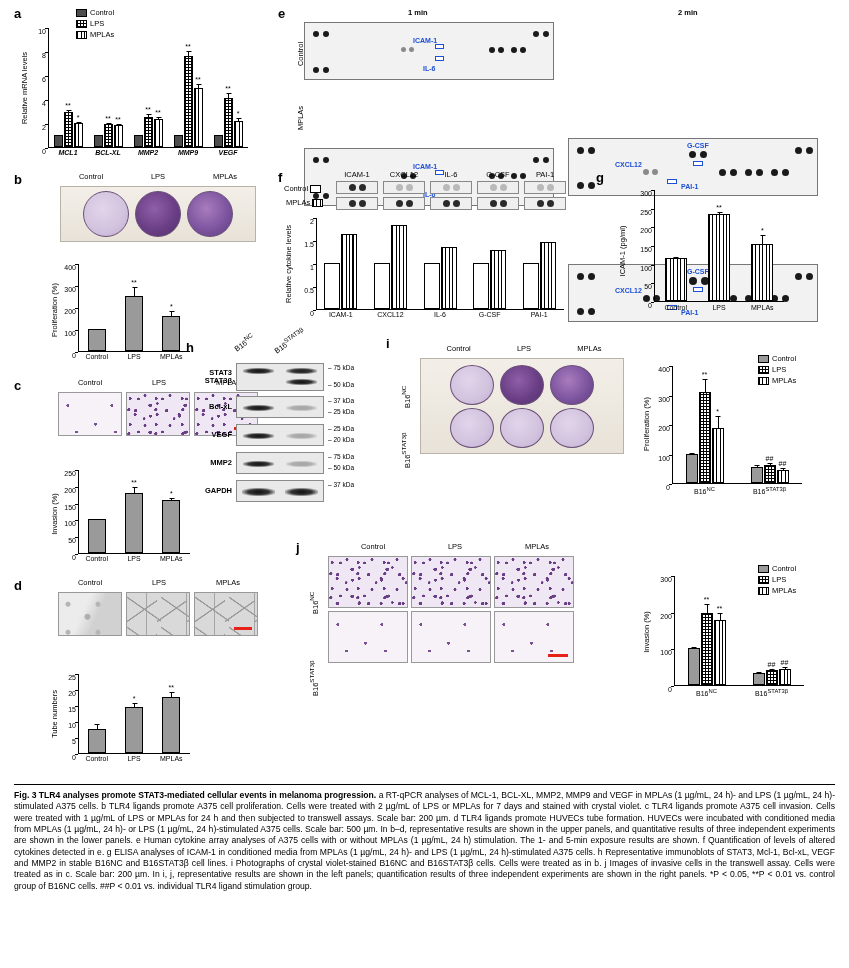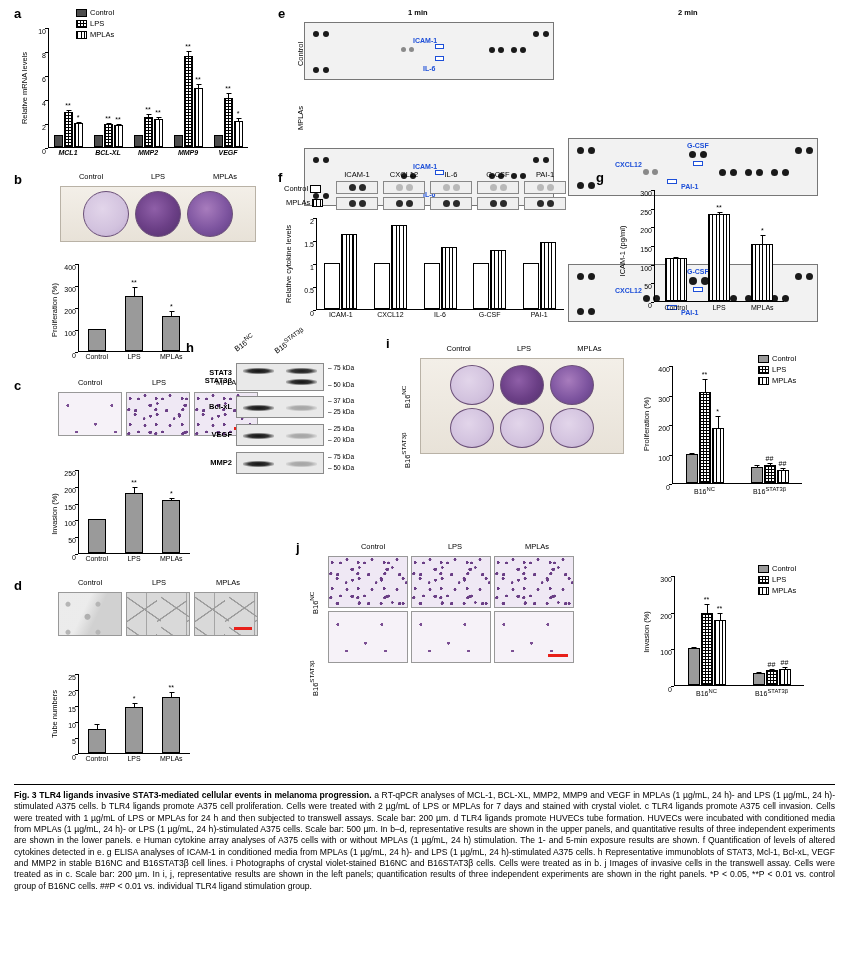--- a/index.html
+++ b/index.html
@@ -763,20 +763,34 @@
             </div>
             <div class="blot-lane" style="flex: 1 1 0%; position: relative;">
               <div class="blot-band" style="position: absolute; left: 14%; width: 72%; height: 6px; top: 8px; opacity: 0.32;"></div>
             </div>
           </div>
           <div style="margin-left: 4px; font-size: 6.5px; line-height: 1.35; display: flex; flex-direction: column; justify-content: space-between; height: 20px;">
             <div>– 75 kDa</div>
             <div>– 50 kDa</div>
           </div>
         </div>
+        <div style="position: relative; height: 26px; margin-bottom: 2px; display: flex; align-items: center;">
+          <div style="width: 48px; font-size: 7.5px; font-weight: bold; text-align: right; padding-right: 4px; line-height: 1.1;">GAPDH</div>
+          <div style="position: relative; width: 88px; height: 22px; background: rgb(233, 233, 233); border: 1px solid rgb(138, 138, 138); display: flex;">
+            <div class="blot-lane" style="flex: 1 1 0%; position: relative;">
+              <div class="blot-band" style="position: absolute; left: 12%; width: 76%; height: 8px; top: 7px;"></div>
+            </div>
+            <div class="blot-lane" style="flex: 1 1 0%; position: relative;">
+              <div class="blot-band" style="position: absolute; left: 12%; width: 76%; height: 8px; top: 7px;"></div>
+            </div>
+          </div>
+          <div style="margin-left: 4px; font-size: 6.5px; line-height: 1.35; display: flex; flex-direction: column; justify-content: space-between; height: 20px;">
+            <div>– 37 kDa</div>
+          </div>
+        </div>
       </div>
   </div>
 
   <div class="abs" style="left:386px; top:336px; width:452px; height:200px;">
     <div class="panel-letter abs" style="left:0; top:0;">i</div>
 
     <div class="abs" style="left:40px; top:8px; width:196px; display:flex;">
       <div class="lbl" style="flex:1;text-align:center;">Control</div>
       <div class="lbl" style="flex:1;text-align:center;">LPS</div>
       <div class="lbl" style="flex:1;text-align:center;">MPLAs</div>
@@ -969,15 +983,15 @@
         <div class="xcat" style="flex: 1 1 0%;">B16<sup>NC</sup></div>
         <div class="xcat" style="flex: 1 1 0%;">B16<sup>STAT3β</sup></div>
       </div>
   </div>
 
 </div>
 
 <div class="sep-line"></div>
 <div class="caption">
   <b><span>Fig. 3</span>
-  <span>TLR4 ligands invasive STAT3-mediated cellular events in melanoma progression.</span></b>
+  <span>TLR4 analyses promote STAT3-mediated cellular events in melanoma progression.</span></b>
   <span>a RT-qPCR analyses of MCL-1, BCL-XL, MMP2, MMP9 and VEGF in MPLAs (1 µg/mL, 24 h)- and LPS (1 µg/mL, 24 h)-stimulated A375 cells. b TLR4 ligands promote A375 cell proliferation. Cells were treated with 2 µg/mL of LPS or MPLAs for 7 days and stained with crystal violet. c TLR4 ligands promote A375 cell invasion. Cells were treated with 1 µg/mL of LPS or MPLAs for 24 h and then subjected to transwell assays. Scale bar: 200 µm. d TLR4 ligands promote HUVECs tube formation. HUVECs were incubated with conditioned media from MPLAs (1 µg/mL, 24 h)- or LPS (1 µg/mL, 24 h)-stimulated A375 cells. Scale bar: 500 µm. In b–d, representative results are shown in the upper panels, and quantitative results of three independent experiments are shown in the lower panels. e Human cytokine array analyses of A375 cells with or without MPLAs (1 µg/mL, 24 h) stimulation. The 1- and 5-min exposure results are shown. f Quantification of levels of altered cytokines detected in e. g ELISA analyses of ICAM-1 in conditioned media from MPLAs (1 µg/mL, 24 h)- and LPS (1 µg/mL, 24 h)-stimulated A375 cells. h Representative immunoblots of STAT3, Mcl-1, Bcl-xL, VEGF and MMP2 in stable B16NC and B16STAT3β cell lines. i Photographs of crystal violet-stained B16NC and B16STAT3β cells. Cells were treated as in b. j Images of invasive cells in the transwell assay. Cells were treated as in c. Scale bar: 200 µm. In i, j, representative results are shown in the left panels; quantification results of three independent experiments are shown in the right panels. *P &lt; 0.05, **P &lt; 0.01 vs. control group of B16NC cells. ##P &lt; 0.01 vs. individual TLR4 ligand stimulation group.</span>
 </div>
 
 </body></html>

